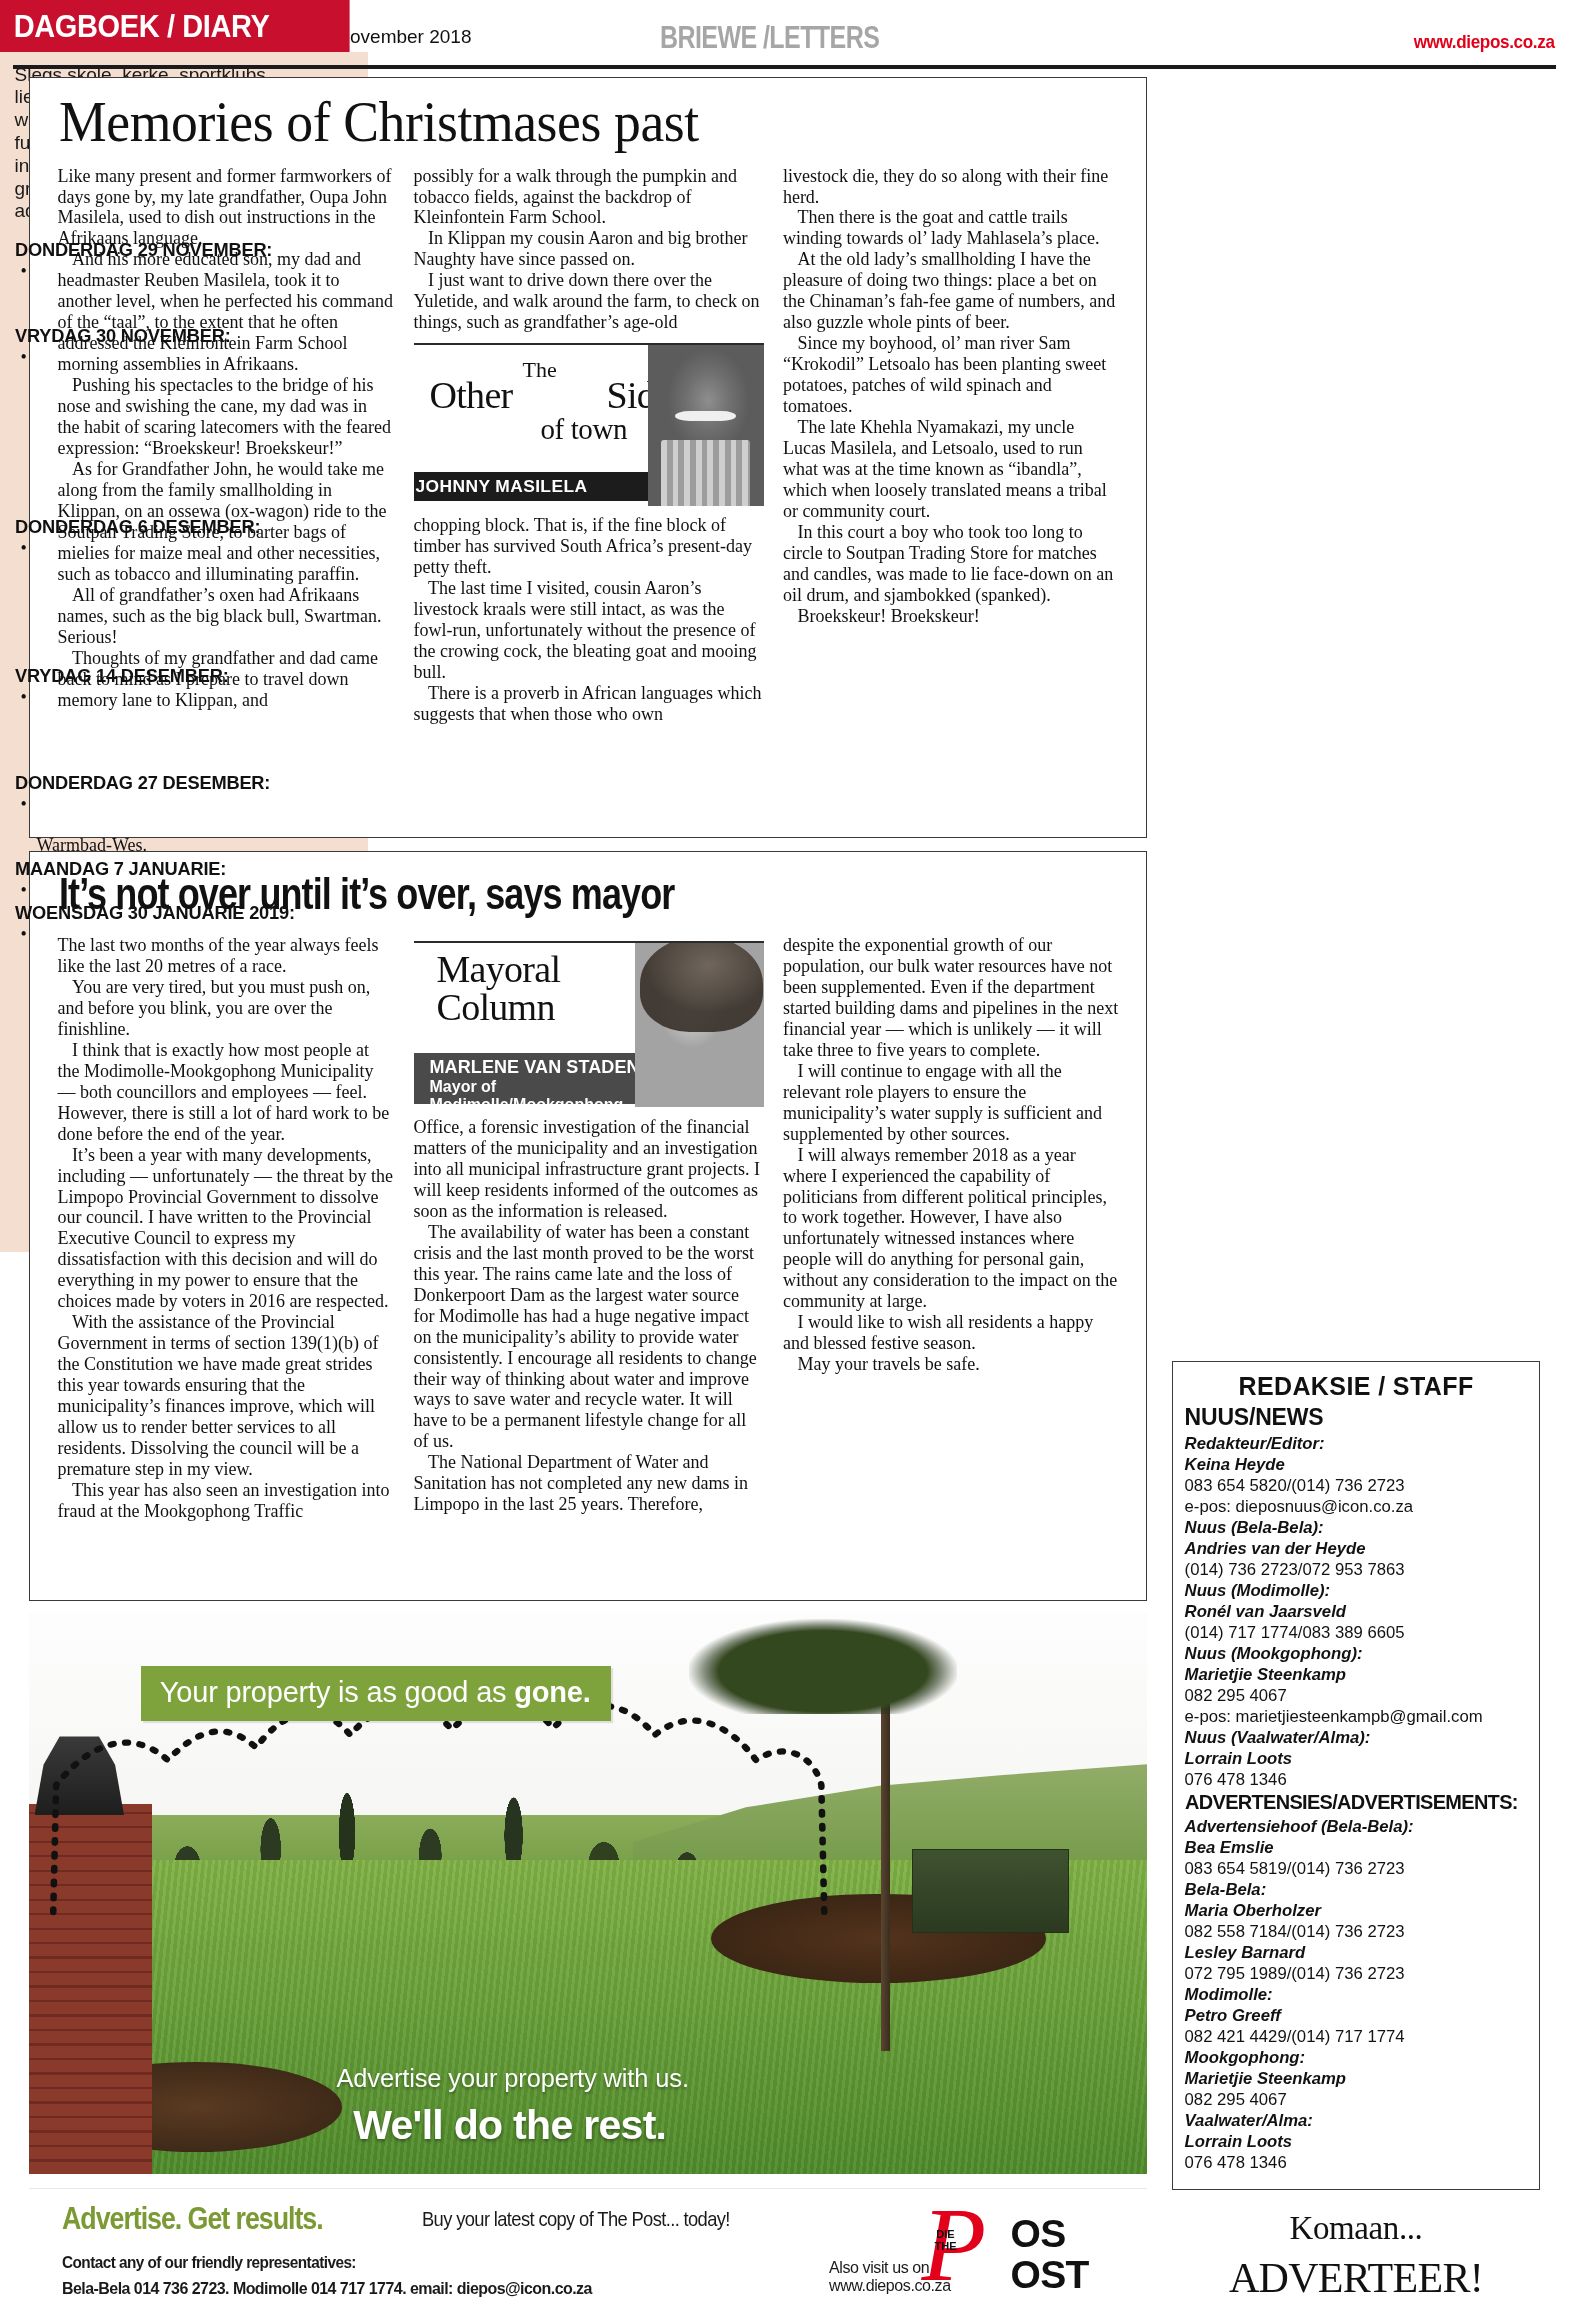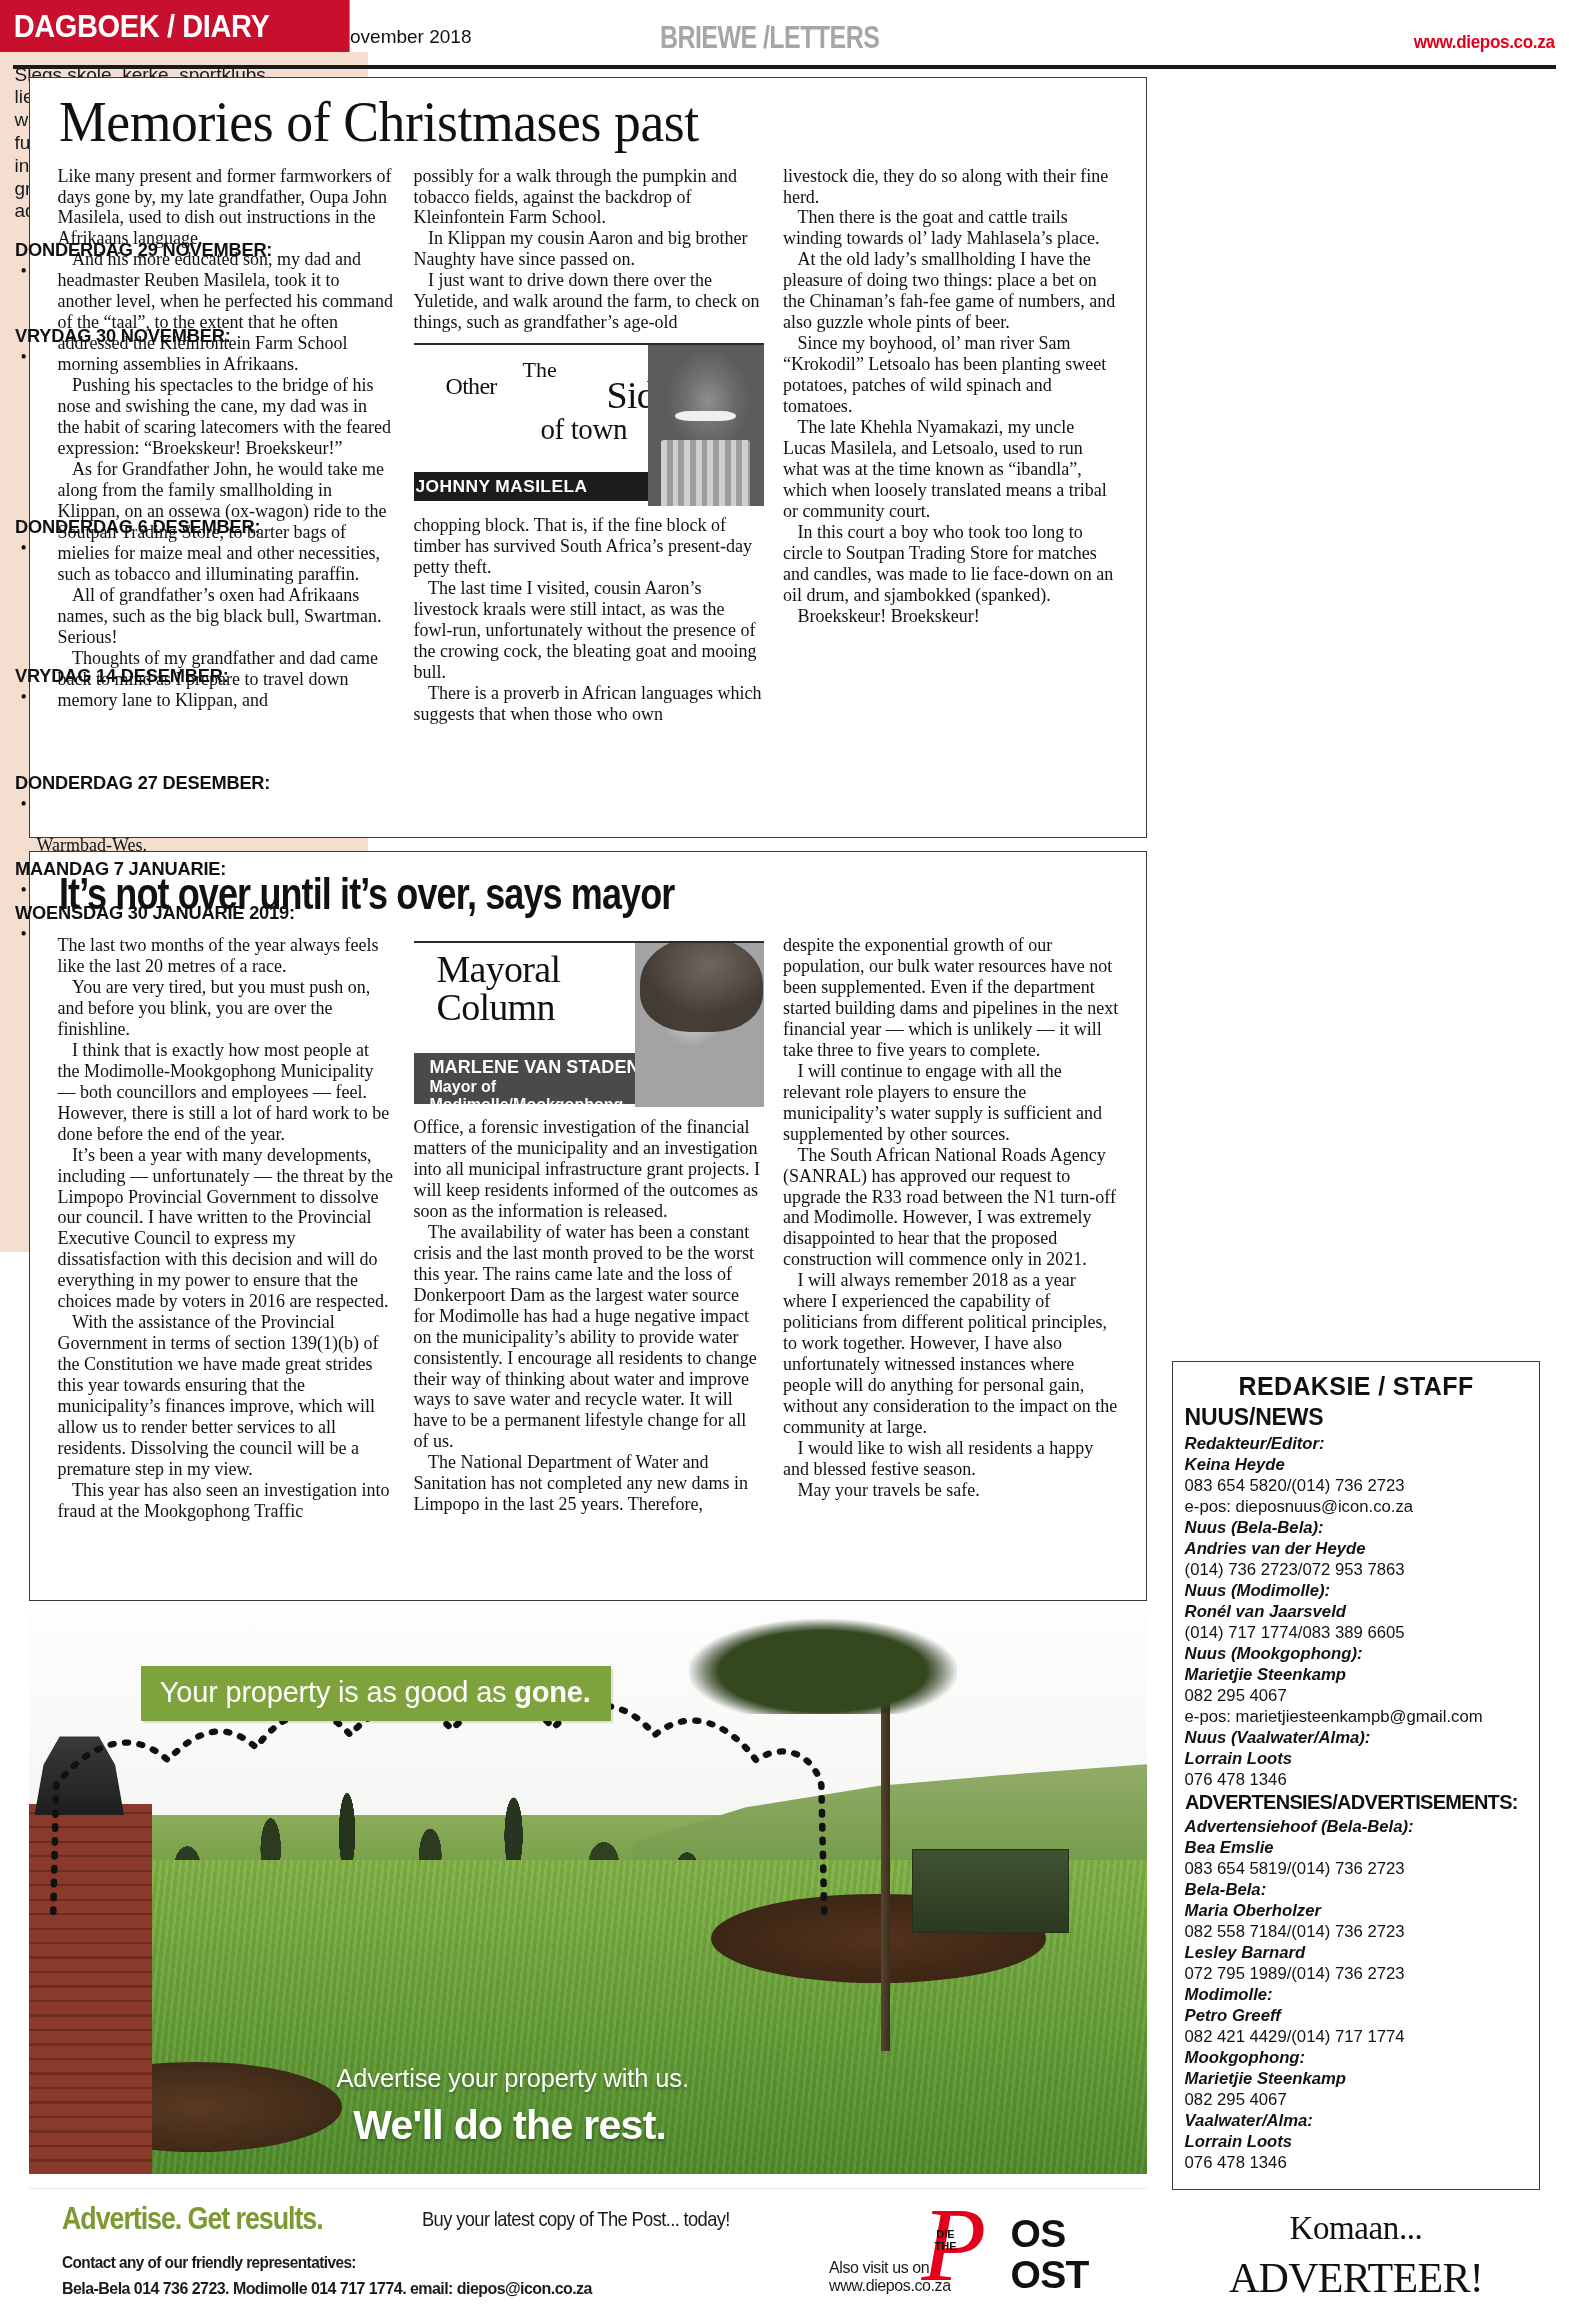--- a/index.html
+++ b/index.html
@@ -67,21 +67,21 @@
   .osot {
     width:350px; height:163px; margin:10.2px 0 8.7px 0;
     border-top:2.2px solid #2b2b2b;
     position:relative; overflow:hidden; background:#fff;
   }
   .osot-title {
     position:absolute; left:16px; top:10.2px; width:218px;
     font-family:"Liberation Serif", serif; color:#111;
   }
   .osot-the { font-size:22px; position:absolute; left:93px; top:1.5px; }
-  .osot-other { font-size:24px; position:absolute; left:16px; top:17.4px; letter-spacing:-0.7px;}
+  .osot-other { font-size:38px; position:absolute; left:0px; top:17.4px; letter-spacing:-0.7px;}
   .osot-side { font-size:38px; position:absolute; left:177px; top:17.4px; letter-spacing:-0.7px;}
   .osot-oftown { font-size:29px; position:absolute; left:111px; top:57px; letter-spacing:-0.4px;}
   .osot-namebar {
     position:absolute; left:0; bottom:5.8px; width:240px; height:29px;
     background:#1c1c1c; color:#fff;
     font-family:"Liberation Sans", sans-serif; font-weight:bold;
     font-size:17.4px; letter-spacing:0.4px;
     display:flex; align-items:center; padding-left:2px;
   }
   .osot-photo {
@@ -454,21 +454,20 @@
           <p class="first">Office, a forensic investigation of the financial matters of the municipality and an investigation into all municipal infrastructure grant projects.  I will keep residents informed of the outcomes as soon as the information is released.</p>
           <p>The availability of water has been a constant crisis and the last month proved to be the worst this year.  The rains came late and the loss of Donkerpoort Dam as the largest water source for Modimolle has had a huge negative impact on the municipality’s ability to provide water consistently. I encourage all residents to change their way of thinking about water and improve ways to save water and recycle water. It will have to be a permanent lifestyle change for all of us.</p>
           <p>The National Department of Water and Sanitation has not completed any new dams in Limpopo in the last 25 years. Therefore,</p>
         </div>
       </div>
 
       <div class="col">
         <div class="body-txt">
           <p class="first">despite the exponential growth of our population, our bulk water resources have not been supplemented. Even if the department started building dams and pipelines in the next financial year — which is unlikely — it will take three to five years to complete.</p>
           <p>I will continue to engage with all the relevant role players to ensure the municipality’s water supply is sufficient and supplemented by other sources.</p>
-          <p>The South African National Roads Agency (SANRAL) has approved our request to upgrade the R33 road between the N1 turn-off and Modimolle. However, I was extremely disappointed to hear that the proposed construction will commence only in 2021.</p>
           <p>I will always remember 2018 as a year where I experienced the capability of politicians from different political principles, to work together. However, I have also unfortunately witnessed instances where people will do anything for personal gain, without any consideration to the impact on the community at large.</p>
           <p>I would like to wish all residents a happy and blessed festive season.</p>
           <p>May your travels be safe.</p>
         </div>
       </div>
 
     </div>
   </div>
 
   <div id="diary">

